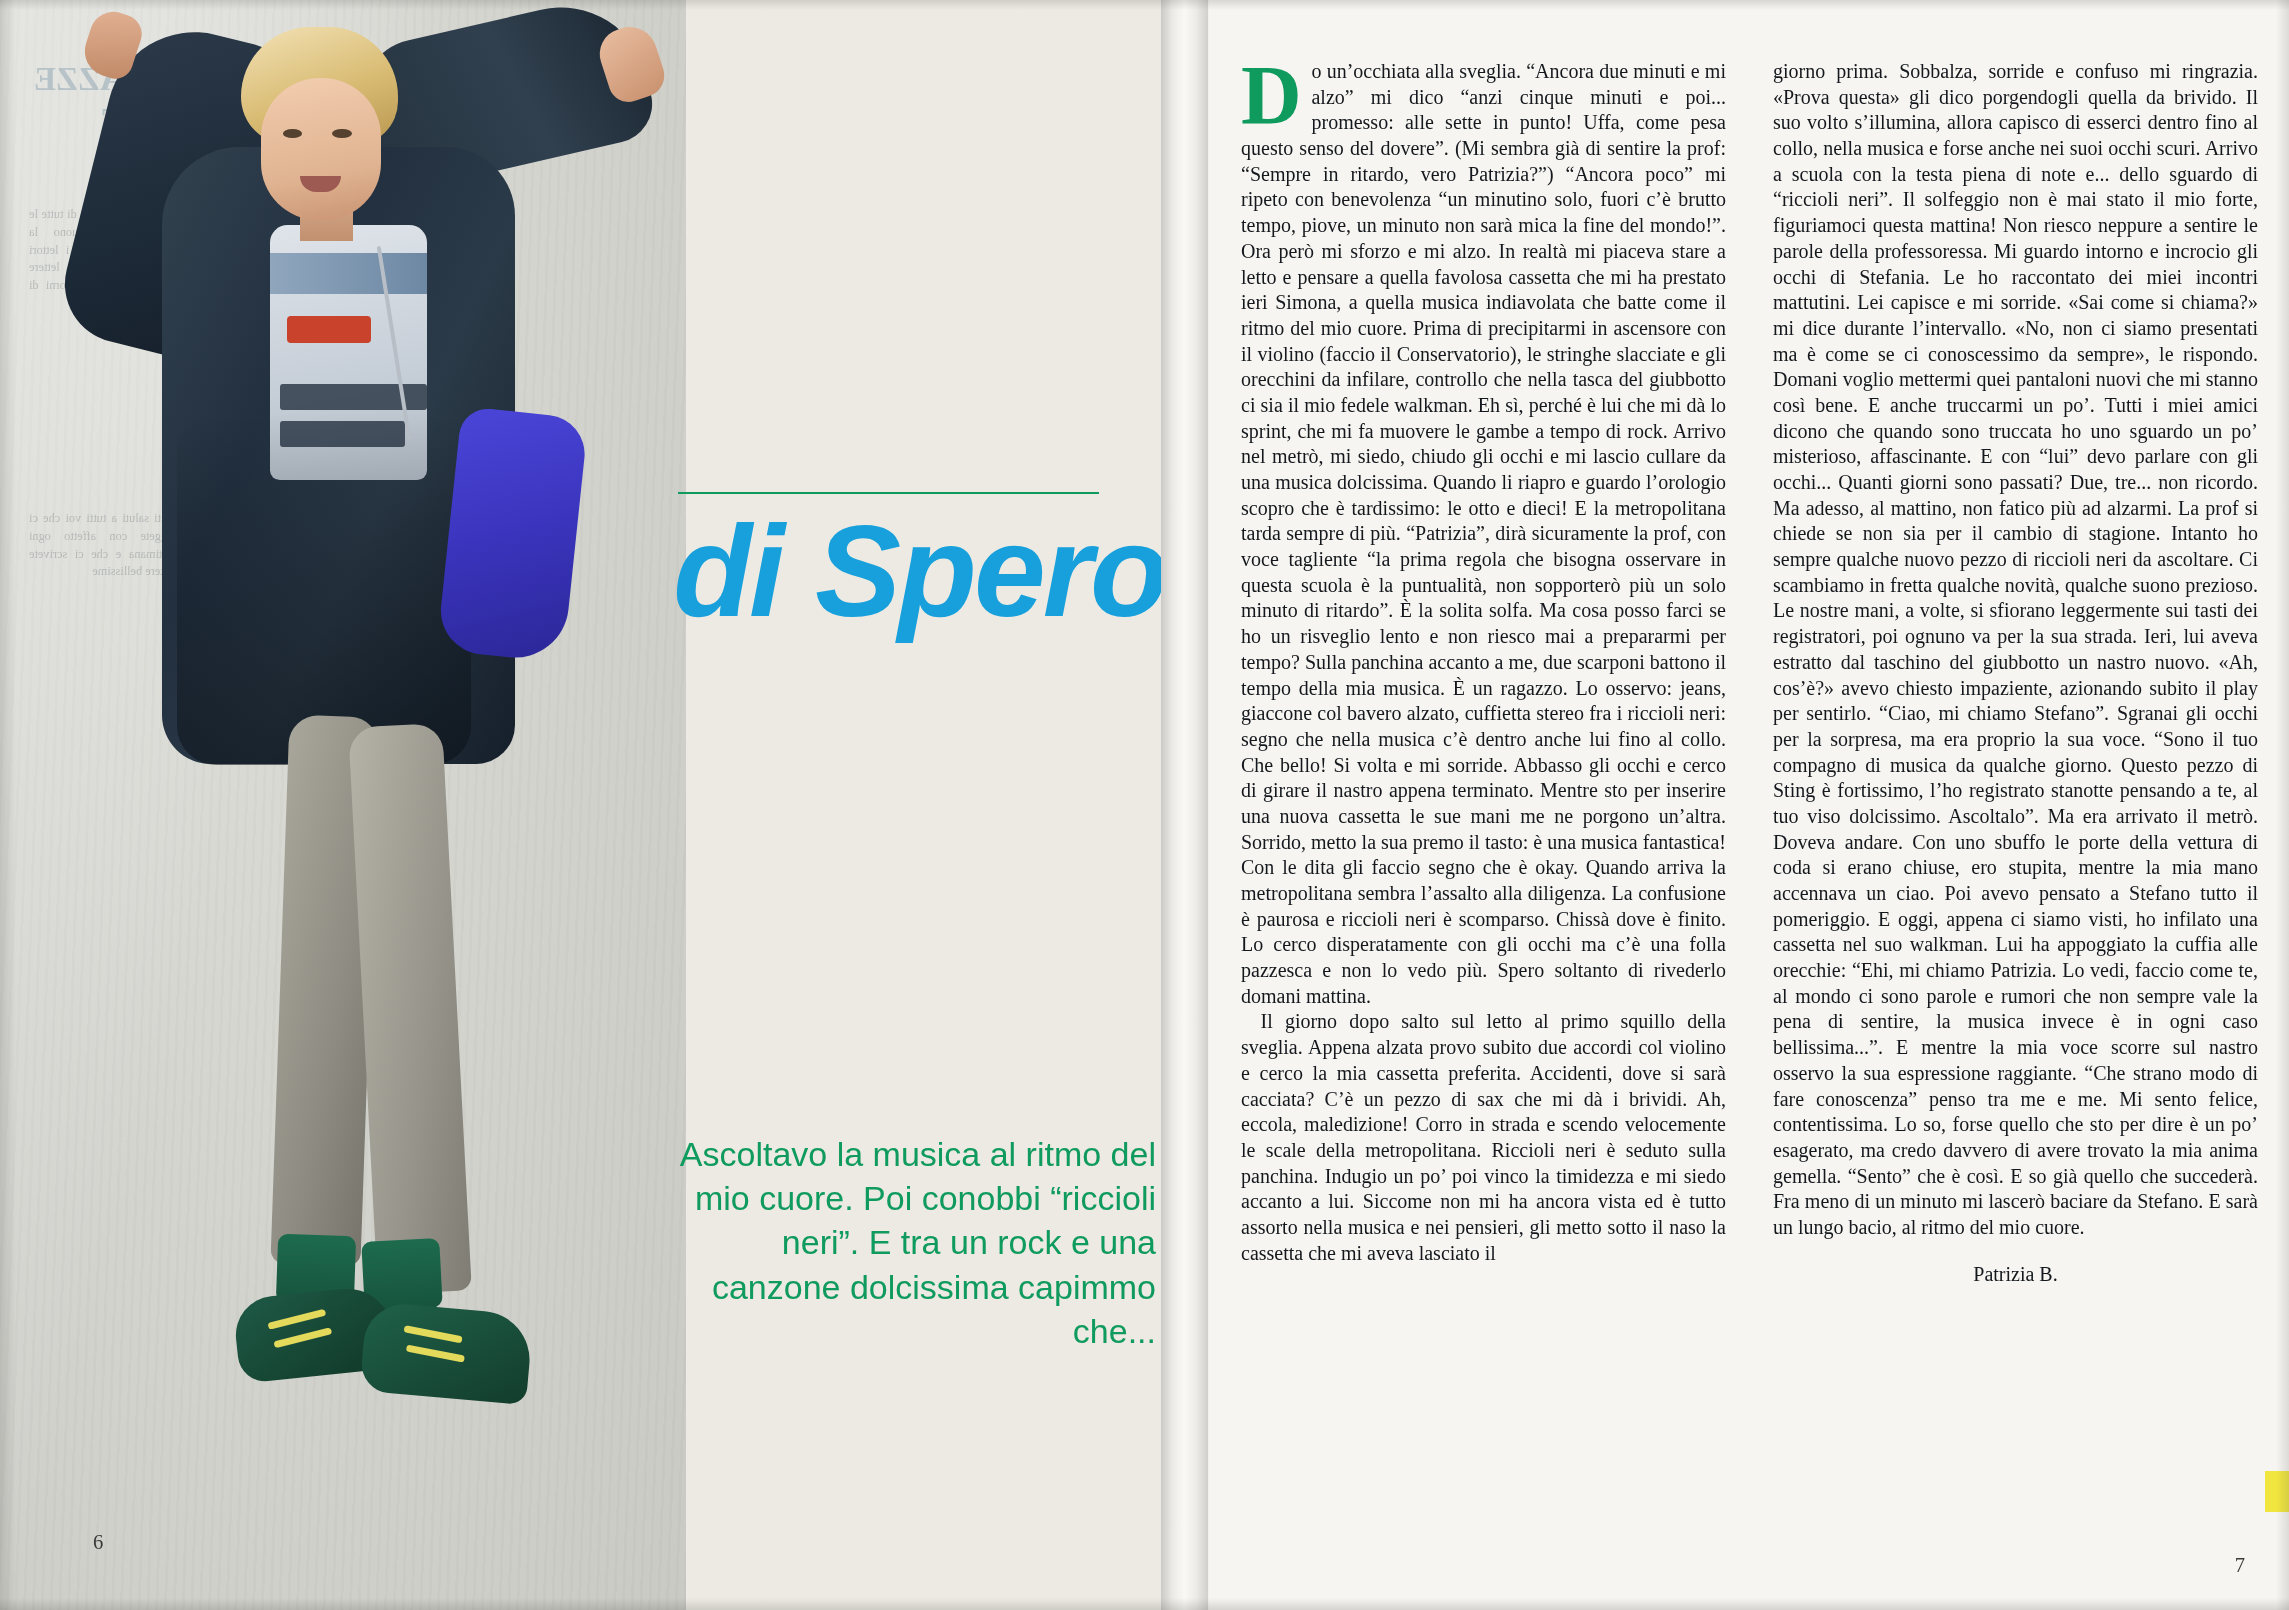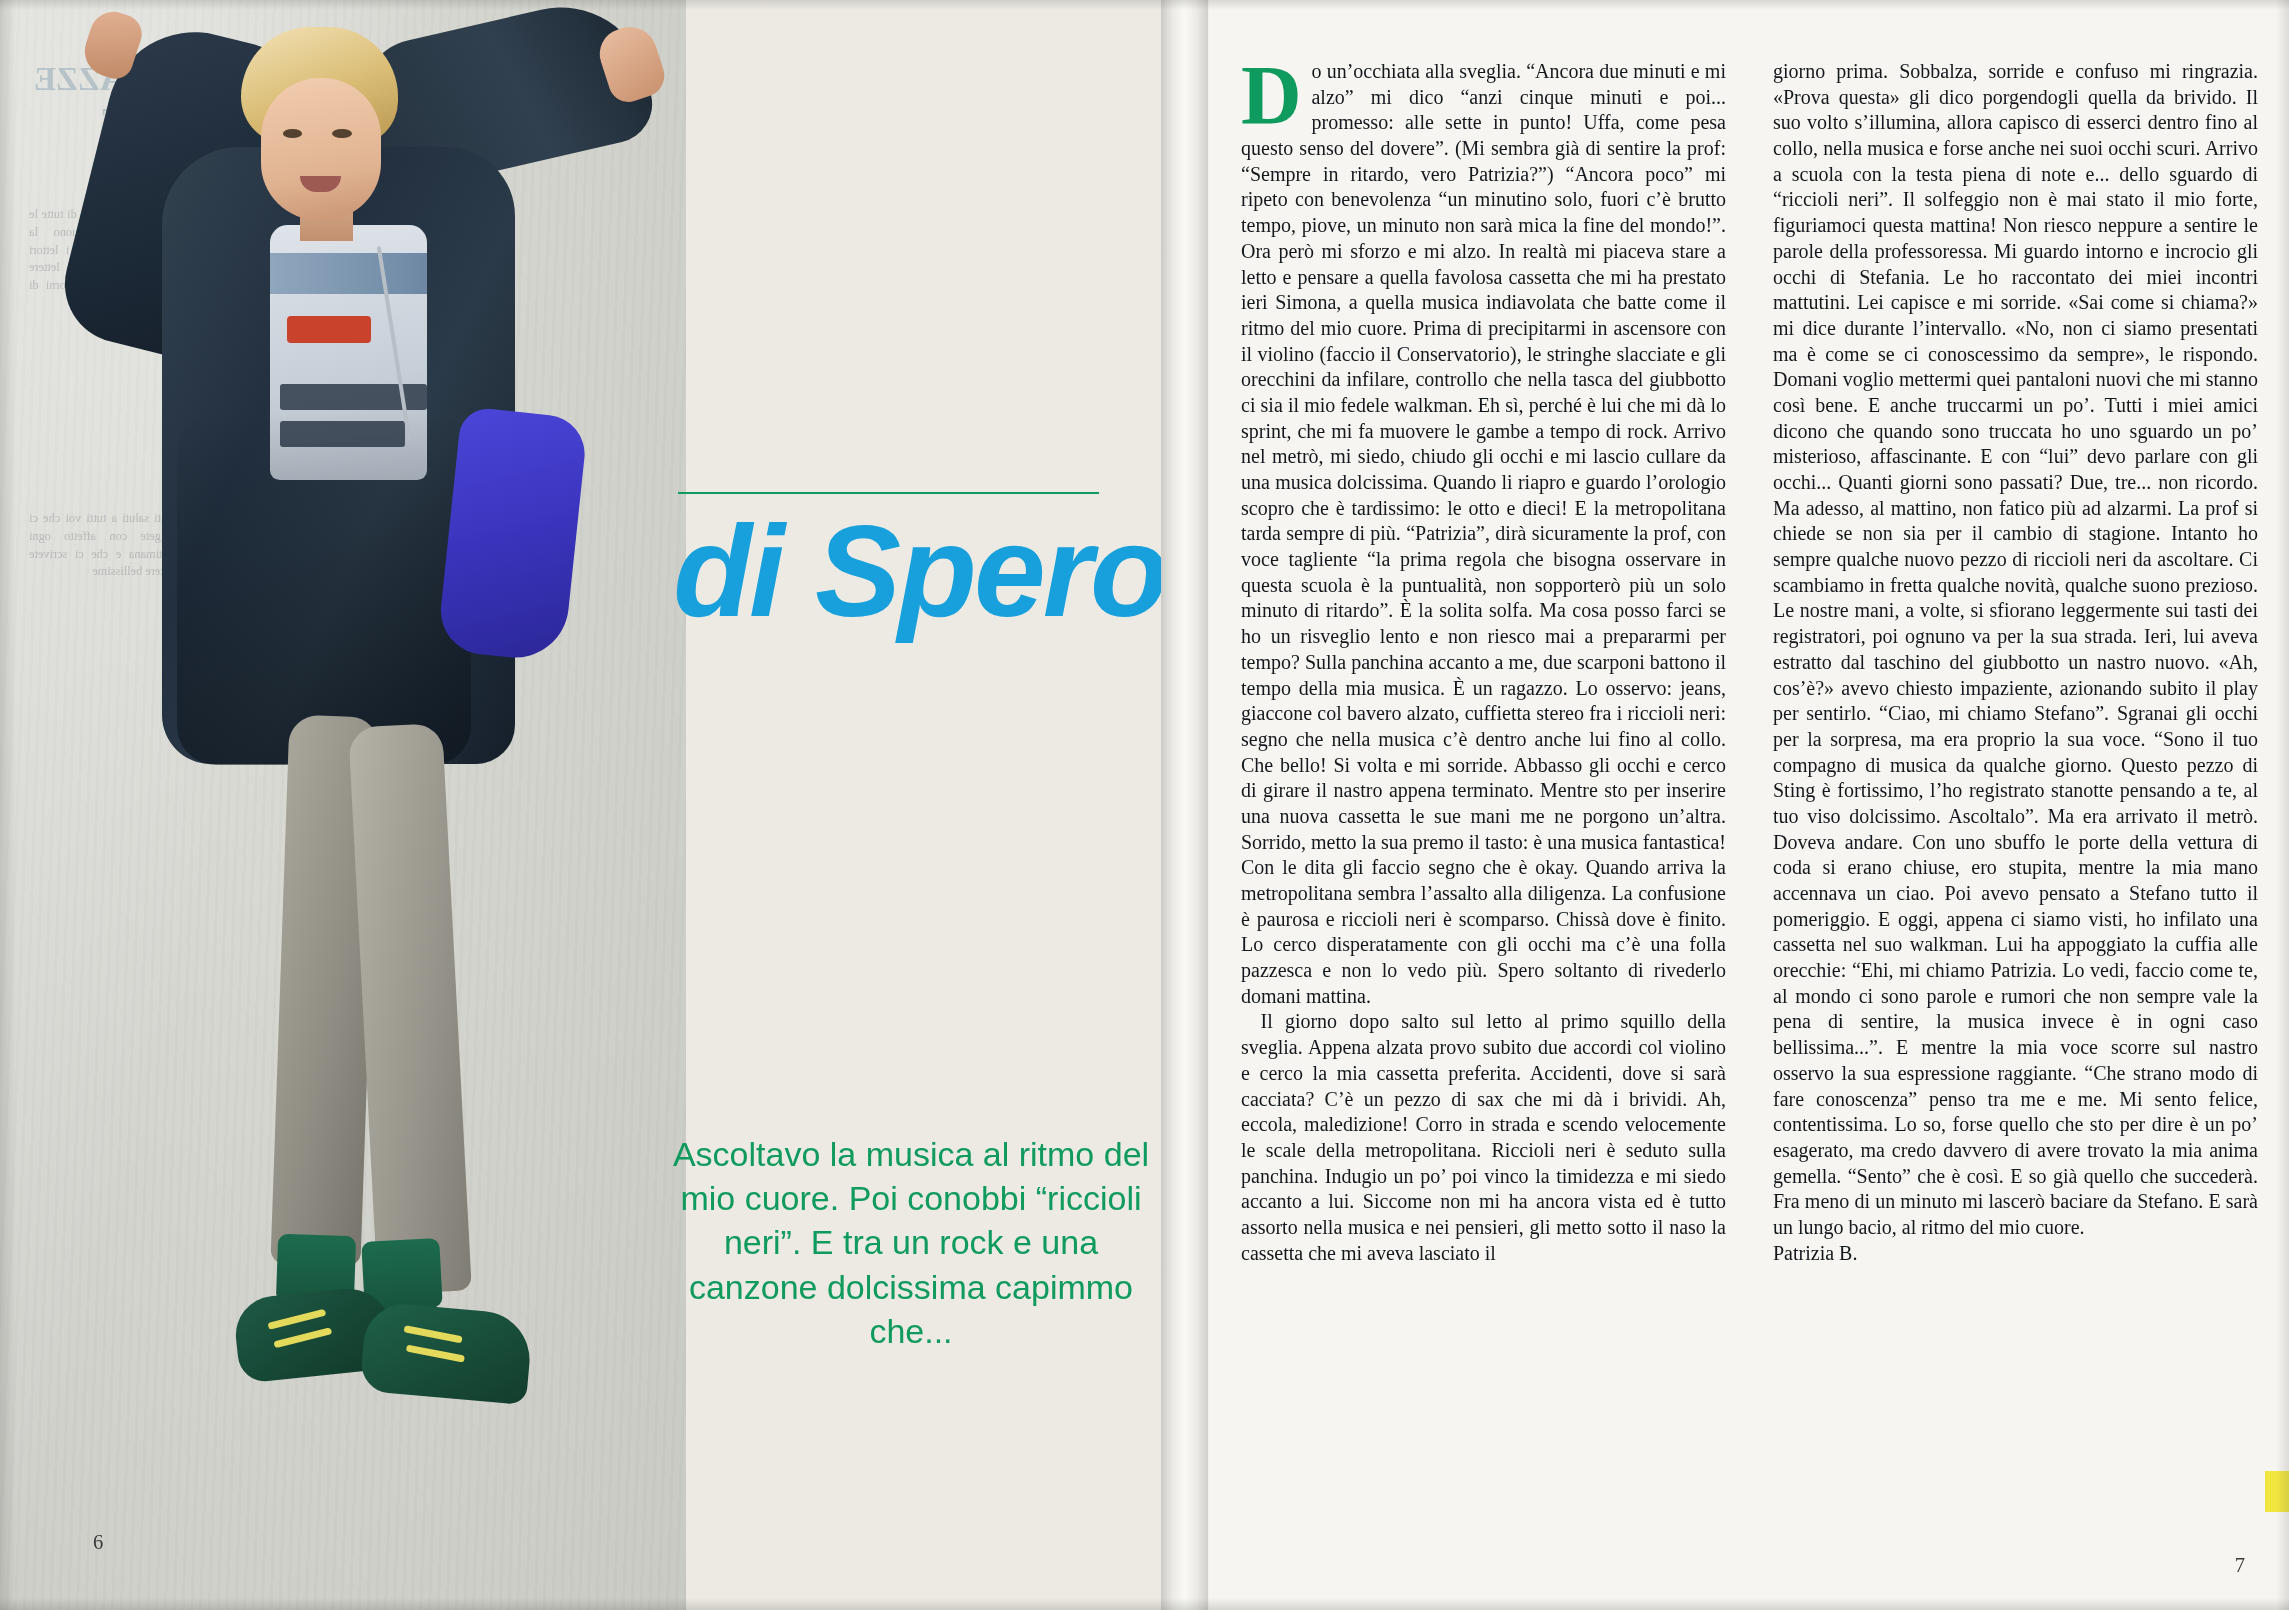--- a/index.html
+++ b/index.html
@@ -224,21 +224,21 @@
     font-weight: bold;
     font-size: 129px;
     line-height: 0.95;
     letter-spacing: -2.9px;
     color: #17a0dc;
   }
   #headline .ln { display: block; }
   #standfirst {
     position: absolute;
     left: 39px; top: 1132px; width: 490px;
-    text-align: center;
+    text-align: right;
     font-family: "Liberation Sans", sans-serif;
     font-size: 34px;
     line-height: 1.30;
     color: #0f9a5e;
   }
   #folio-left {
     position: absolute;
     left: 93px; top: 1531px;
     font-family: "Liberation Serif", serif;
     font-size: 20.6px;
@@ -284,22 +284,22 @@
   .dropcap {
     float: left;
     font-family: "Liberation Serif", serif;
     font-weight: bold;
     font-size: 84px;
     line-height: 0.78;
     color: #0f9a5e;
     margin: 3.9px 9.8px 0 0;
   }
   #signature {
-    margin-top: 0;
-    text-align: left;
+    margin-top: 21px;
+    text-align: center;
     font-family: "Liberation Serif", serif;
     font-size: 20px;
     color: #14181d;
   }
   #folio-right {
     position: absolute;
     right: 45px; bottom: 33px;
     font-family: "Liberation Serif", serif;
     font-size: 20.6px;
     color: #3a3a3a;

